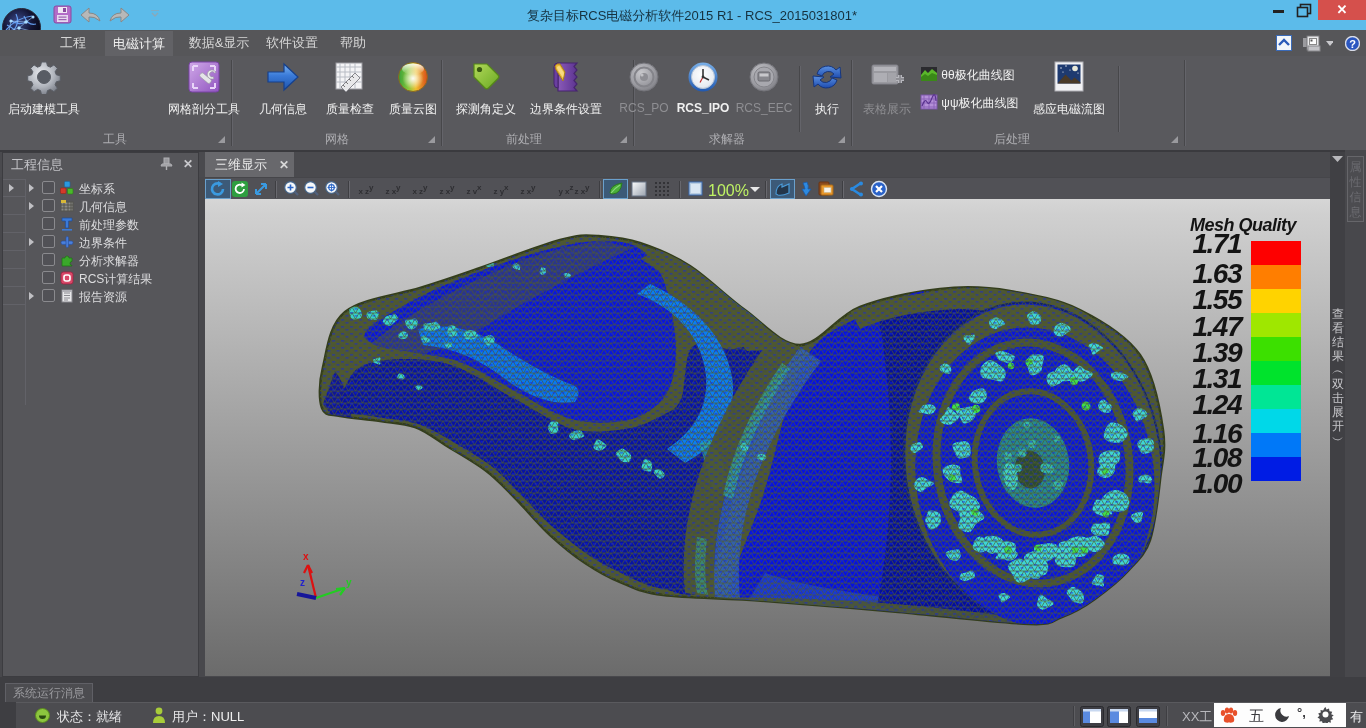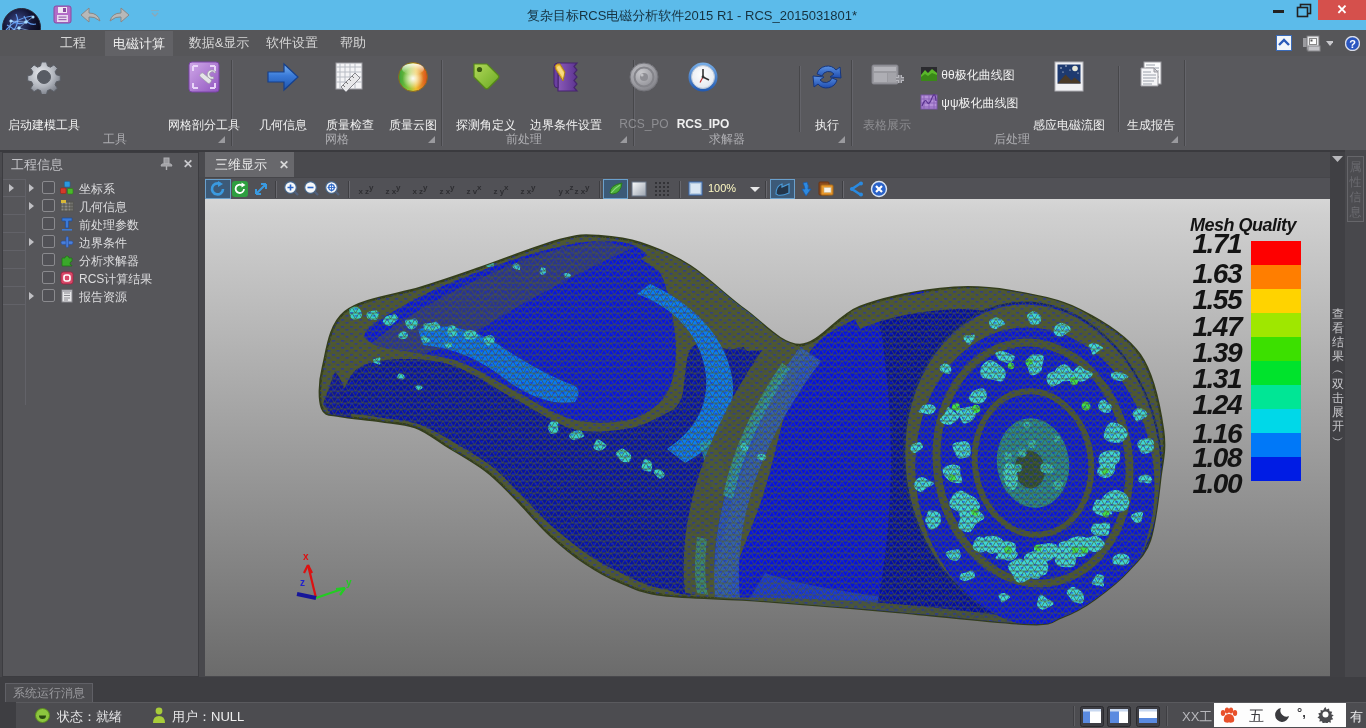--- a/index.html
+++ b/index.html
@@ -12,21 +12,21 @@
 #btn-min { left:1273px; top:10px; width:11px; height:3px; background:#222; }
 #btn-close { left:1318px; top:0; width:48px; height:20px; background:#d5504c; color:#fff; text-align:center; font-size:13px; line-height:19px; font-weight:bold;}
 
 #menubar { left:0; top:30px; width:1366px; height:26px; background:#565659; }
 .mtab { position:absolute; top:30px; height:26px; line-height:26px; font-size:13px; color:#d6d6d6; text-align:center; }
 .mtab.sel { background:#626266; color:#efefef; }
 
 #ribbon { left:0; top:56px; width:1366px; height:94px; background:#59595d; }
 .rsep { position:absolute; top:60px; width:1px; height:86px; background:#47474a; box-shadow:1px 0 0 #64646a; }
 .rbtn { position:absolute; top:60px; text-align:center; color:#f0f0f0; font-size:12px; }
-.rbtn .lbl { margin-top:20px; white-space:nowrap; }
+.rbtn .lbl { margin-top:4px; white-space:nowrap; }
 .rbtn.dis { color:#8e8e92; }
 .glabel { position:absolute; top:131px; font-size:12px; color:#aeaeb2; text-align:center; white-space:nowrap; }
 .gtri { position:absolute; top:136px; width:0; height:0; border-left:7px solid transparent; border-bottom:7px solid #9a9a9e; }
 .smbtn { position:absolute; height:22px; color:#f0f0f0; font-size:12px; line-height:22px; white-space:nowrap; }
 
 #tabrow { left:0; top:150px; width:1366px; height:27px; background:#4a4a4e; border-top:2px solid #3a3a3e; }
 #vtab { left:205px; top:152px; width:89px; height:25px; background:#68686c; color:#e8e8e8; font-size:13px; line-height:25px; text-align:left; padding-left:10px; }
 #vtab span.x { color:#d8d8d8; font-weight:bold; margin-left:12px; font-size:12px;}
 
 #lpanel { left:2px; top:152px; width:197px; height:525px; background:#56565a; border:1px solid #3c3c40; }
@@ -294,20 +294,29 @@
           </linearGradient>
         </defs>
       <circle cx="17" cy="17" r="14.5" fill="url(#clkr)"></circle>
       <circle cx="17" cy="17" r="11.5" fill="url(#clkf)" stroke="#b8c4d4"></circle>
       <path d="M17,9 v8 l6,3" stroke="#333" stroke-width="1.6" fill="none"></path>
       <path d="M17,17 l-3,5.5" stroke="#c03030" stroke-width="1.2"></path>
       <circle cx="17" cy="17" r="1.4" fill="#333"></circle>
     </svg>
     <div class="lbl" style="font-weight:bold;">RCS_IPO</div>
   </div>
+  <div class="rbtn dis" style="left:719px;width:90px;">
+    <svg width="34" height="34" viewBox="0 0 34 34">
+      <circle cx="17" cy="17" r="14" fill="url(#gdisc)" stroke="#74747a"></circle>
+      <circle cx="17" cy="17" r="10" fill="#a8a8ae" stroke="#84848a"></circle>
+      <rect x="11" y="12" width="12" height="9" rx="1.5" fill="#88888e" stroke="#6a6a70"></rect>
+      <path d="M12.5,13.5 h9 v3 h-9 z" fill="#c8c8cc"></path>
+    </svg>
+    <div class="lbl">RCS_EEC</div>
+  </div>
   <div class="rbtn" style="left:782px;width:90px;">
     <svg width="36" height="34" viewBox="0 0 36 34">
       <defs>
           <linearGradient id="exeg" x1="0" y1="0" x2="0" y2="1">
             <stop offset="0%" stop-color="#5a90e0"></stop>
             <stop offset="100%" stop-color="#1e4cb0"></stop>
           </linearGradient>
         </defs>
       <path d="M8,14 a11,11 0 0 1 19,-4 l4,-3 1,11 -11,-1 4,-3 a7,7 0 0 0 -12,2 z" fill="url(#exeg)" stroke="#16367e" stroke-width="1"></path>
       <path d="M28,20 a11,11 0 0 1 -19,4 l-4,3 -1,-11 11,1 -4,3 a7,7 0 0 0 12,-2 z" fill="url(#exeg)" stroke="#16367e" stroke-width="1"></path>
@@ -346,30 +355,20 @@
       <circle cx="24" cy="8.5" r="2.8" fill="#e8e8d8"></circle>
       <g fill="#fff">
           <circle cx="10" cy="8" r=".7"></circle>
           <circle cx="15" cy="6" r=".7"></circle>
           <circle cx="19" cy="10" r=".6"></circle>
           <circle cx="27" cy="13" r=".6"></circle>
           <circle cx="12" cy="12" r=".6"></circle>
         </g>
     </svg>
     <div class="lbl">感应电磁流图</div>
-  </div>
-  <div class="rbtn" style="left:1106px;width:90px;">
-    <svg width="36" height="34" viewBox="0 0 36 34">
-      <rect x="11" y="2" width="17" height="22" fill="#fcfcfc" stroke="#9a9aa0"></rect>
-      <path d="M13,5 h9 M13,8 h13 M13,11 h13 M13,14 h11 M13,17 h13 M13,20 h8" stroke="#9aa0aa" stroke-width="1"></path>
-      <path d="M8,8 h13 l4,4 v14 h-17 z" fill="#f6f6f8" stroke="#9a9aa0"></path>
-      <path d="M21,8 l4,4 h-4 z" fill="#d0d0d6" stroke="#9a9aa0"></path>
-      <path d="M10,12 h8 M10,15 h13 M10,18 h13 M10,21 h11 M10,24 h9" stroke="#9aa0aa" stroke-width="1"></path>
-    </svg>
-    <div class="lbl">生成报告</div>
   </div>
   <div id="tabrow" class="abs"></div>
   <div id="vtab" class="abs">三维显示<span class="x">✕</span></div>
   <div id="lpanel" class="abs">
     <div class="title">工程信息</div>
     <svg id="lp-pin" style="position:absolute;left:157px;top:4px;" width="13" height="14">
         <g stroke="#b0b0b4" fill="#9a9a9e">
           <rect x="4" y="1" width="5" height="6"></rect>
           <path d="M2,7 h9 l1,2 h-11 z"></path>
           <path d="M6.5,9 v4" stroke-width="1.4" fill="none"></path>
@@ -523,21 +522,21 @@
           <circle cx="7" cy="15" r="1"></circle>
           <circle cx="11" cy="15" r="1"></circle>
           <circle cx="15" cy="15" r="1"></circle>
         </g>
       </svg>
     <div class="vsep" style="left:474px;"></div>
     <svg class="vico" style="left:482px;" viewBox="0 0 18 18">
         <rect x="2" y="2" width="13" height="13" fill="#b8cce0" stroke="#3a6ab0"></rect>
         <rect x="4" y="4" width="9" height="9" fill="#dae6f2"></rect>
       </svg>
-    <div style="position:absolute;left:503px;top:4px;font-size:11px;color:#fef9c3;">100%</div>
+    <div style="position:absolute;left:503px;top:4px;font-size:16px;color:#bef264;">100%</div>
     <svg style="position:absolute;left:545px;top:9px;" width="10" height="6">
         <path d="M0,0 l5,5 5,-5 z" fill="#e8e8e8"></path>
       </svg>
     <div class="vsep" style="left:560px;"></div>
     <div class="vico vsel" style="left:566px;width:23px;"></div>
     <svg class="vico" style="left:569px;" viewBox="0 0 18 18">
         <path d="M2,14 Q2,6 8,4 L8,7 L15,4 L15,13 Q8,16 4,15 z" fill="#24364a" stroke="#4a9ad8" stroke-width="1.2"></path>
       </svg>
     <svg class="vico" style="left:592px;" viewBox="0 0 18 18">
         <path d="M10,2 Q12,6 11,9 L14,9 L9,16 L5,9 L8,9 Q7,5 6,3 Z" fill="#2e8ae0" stroke="#1a5aa8" stroke-width="0.8"></path>

